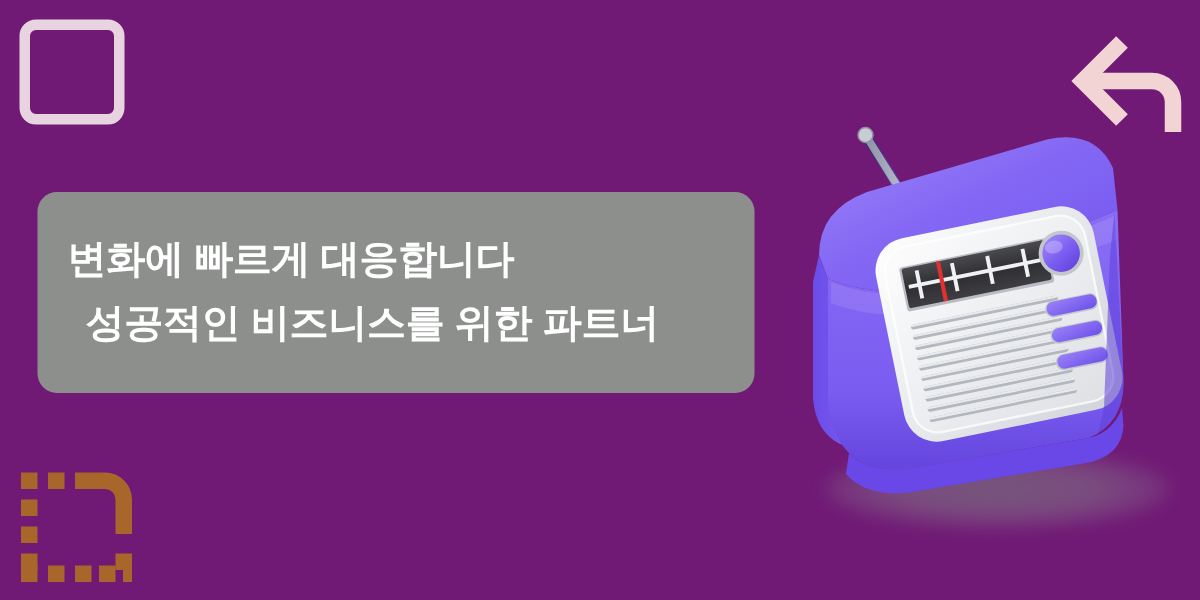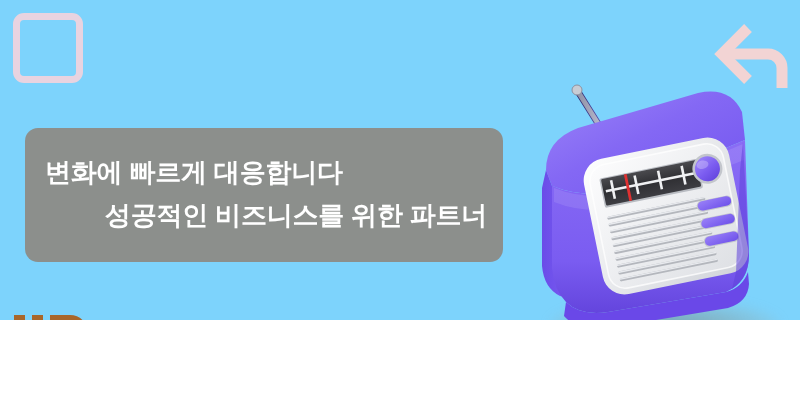--- a/index.html
+++ b/index.html
@@ -4,23 +4,23 @@
 <title>Korean Business Banner</title>
 <style>
   html, body {
     margin: 0;
     padding: 0;
     background: #ffffff;
   }
   #canvas {
     position: relative;
     width: 800px;
-    height: 320px;
+    height: 400px;
     overflow: hidden;
-    background: #7dd3fc;
+    background: #701a75;
     font-family: "Liberation Sans", "DejaVu Sans", sans-serif;
     -webkit-font-smoothing: antialiased;
   }
 
   
   .deco-square {
     position: absolute;
     left: 13px;
     top: 13px;
     width: 56px;
@@ -68,21 +68,20 @@
     letter-spacing: -0.2px;
     white-space: nowrap;
   }
   .text-plate .line-1 {
     top: 27px;
     padding-left: 20px;
   }
   .text-plate .line-2 {
     top: 70px;
     padding-left: 32px;
-    text-align: center;
   }
 
   
   .radio-wrap {
     position: absolute;
     left: 530px;
     top: 20px;
     width: 270px;
     height: 340px;
   }

